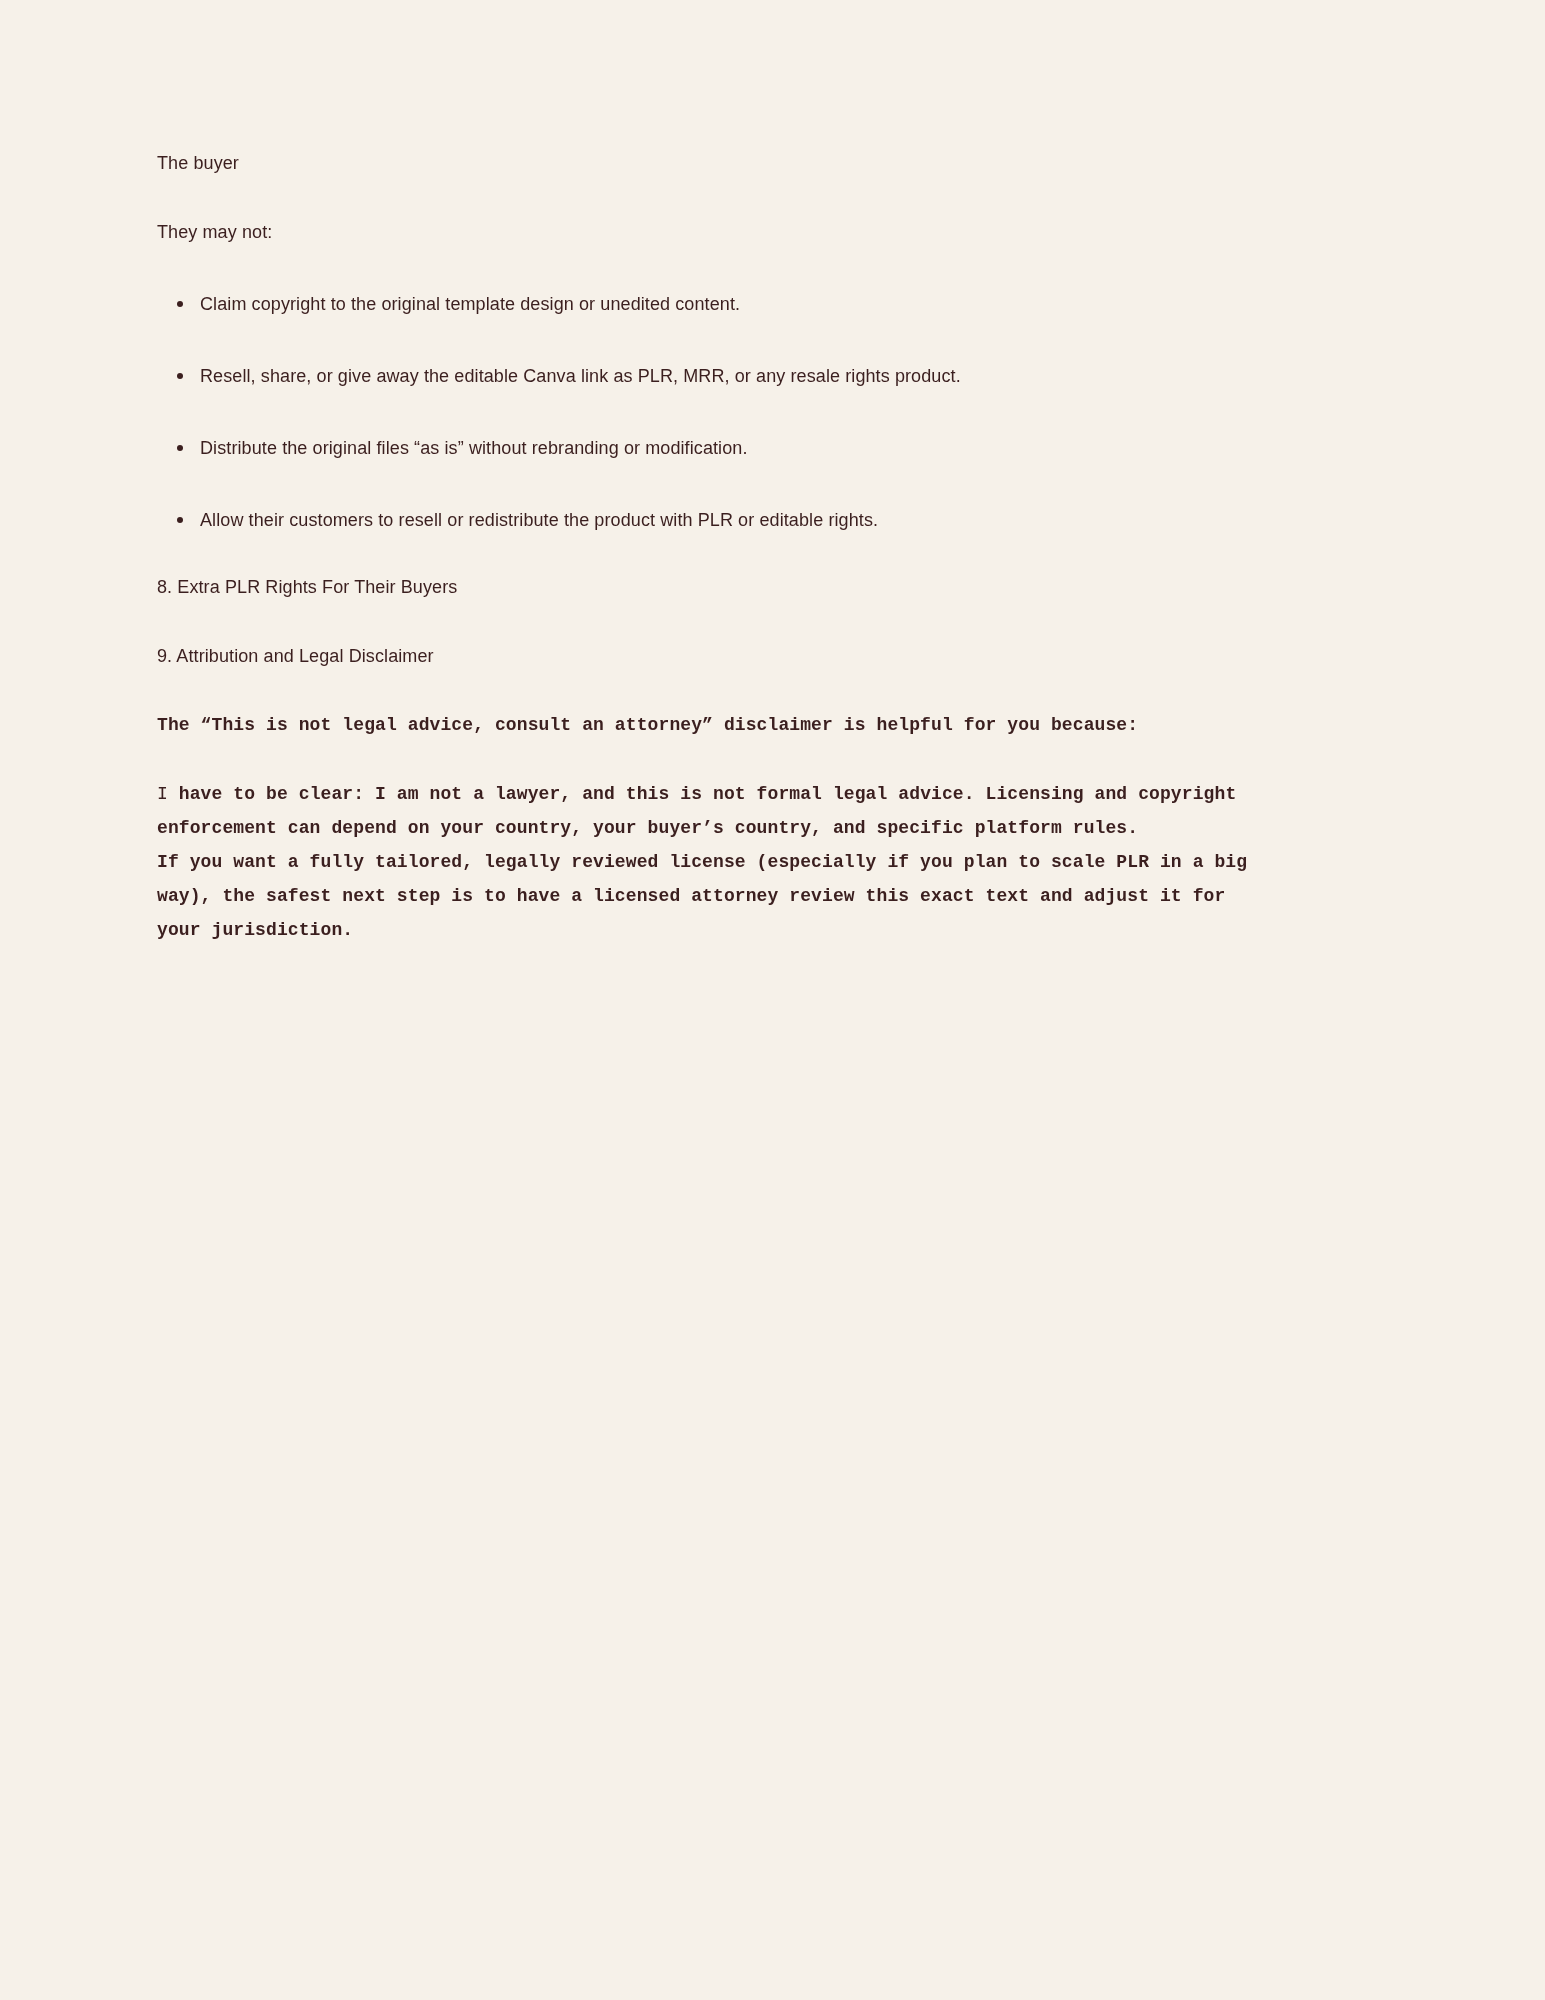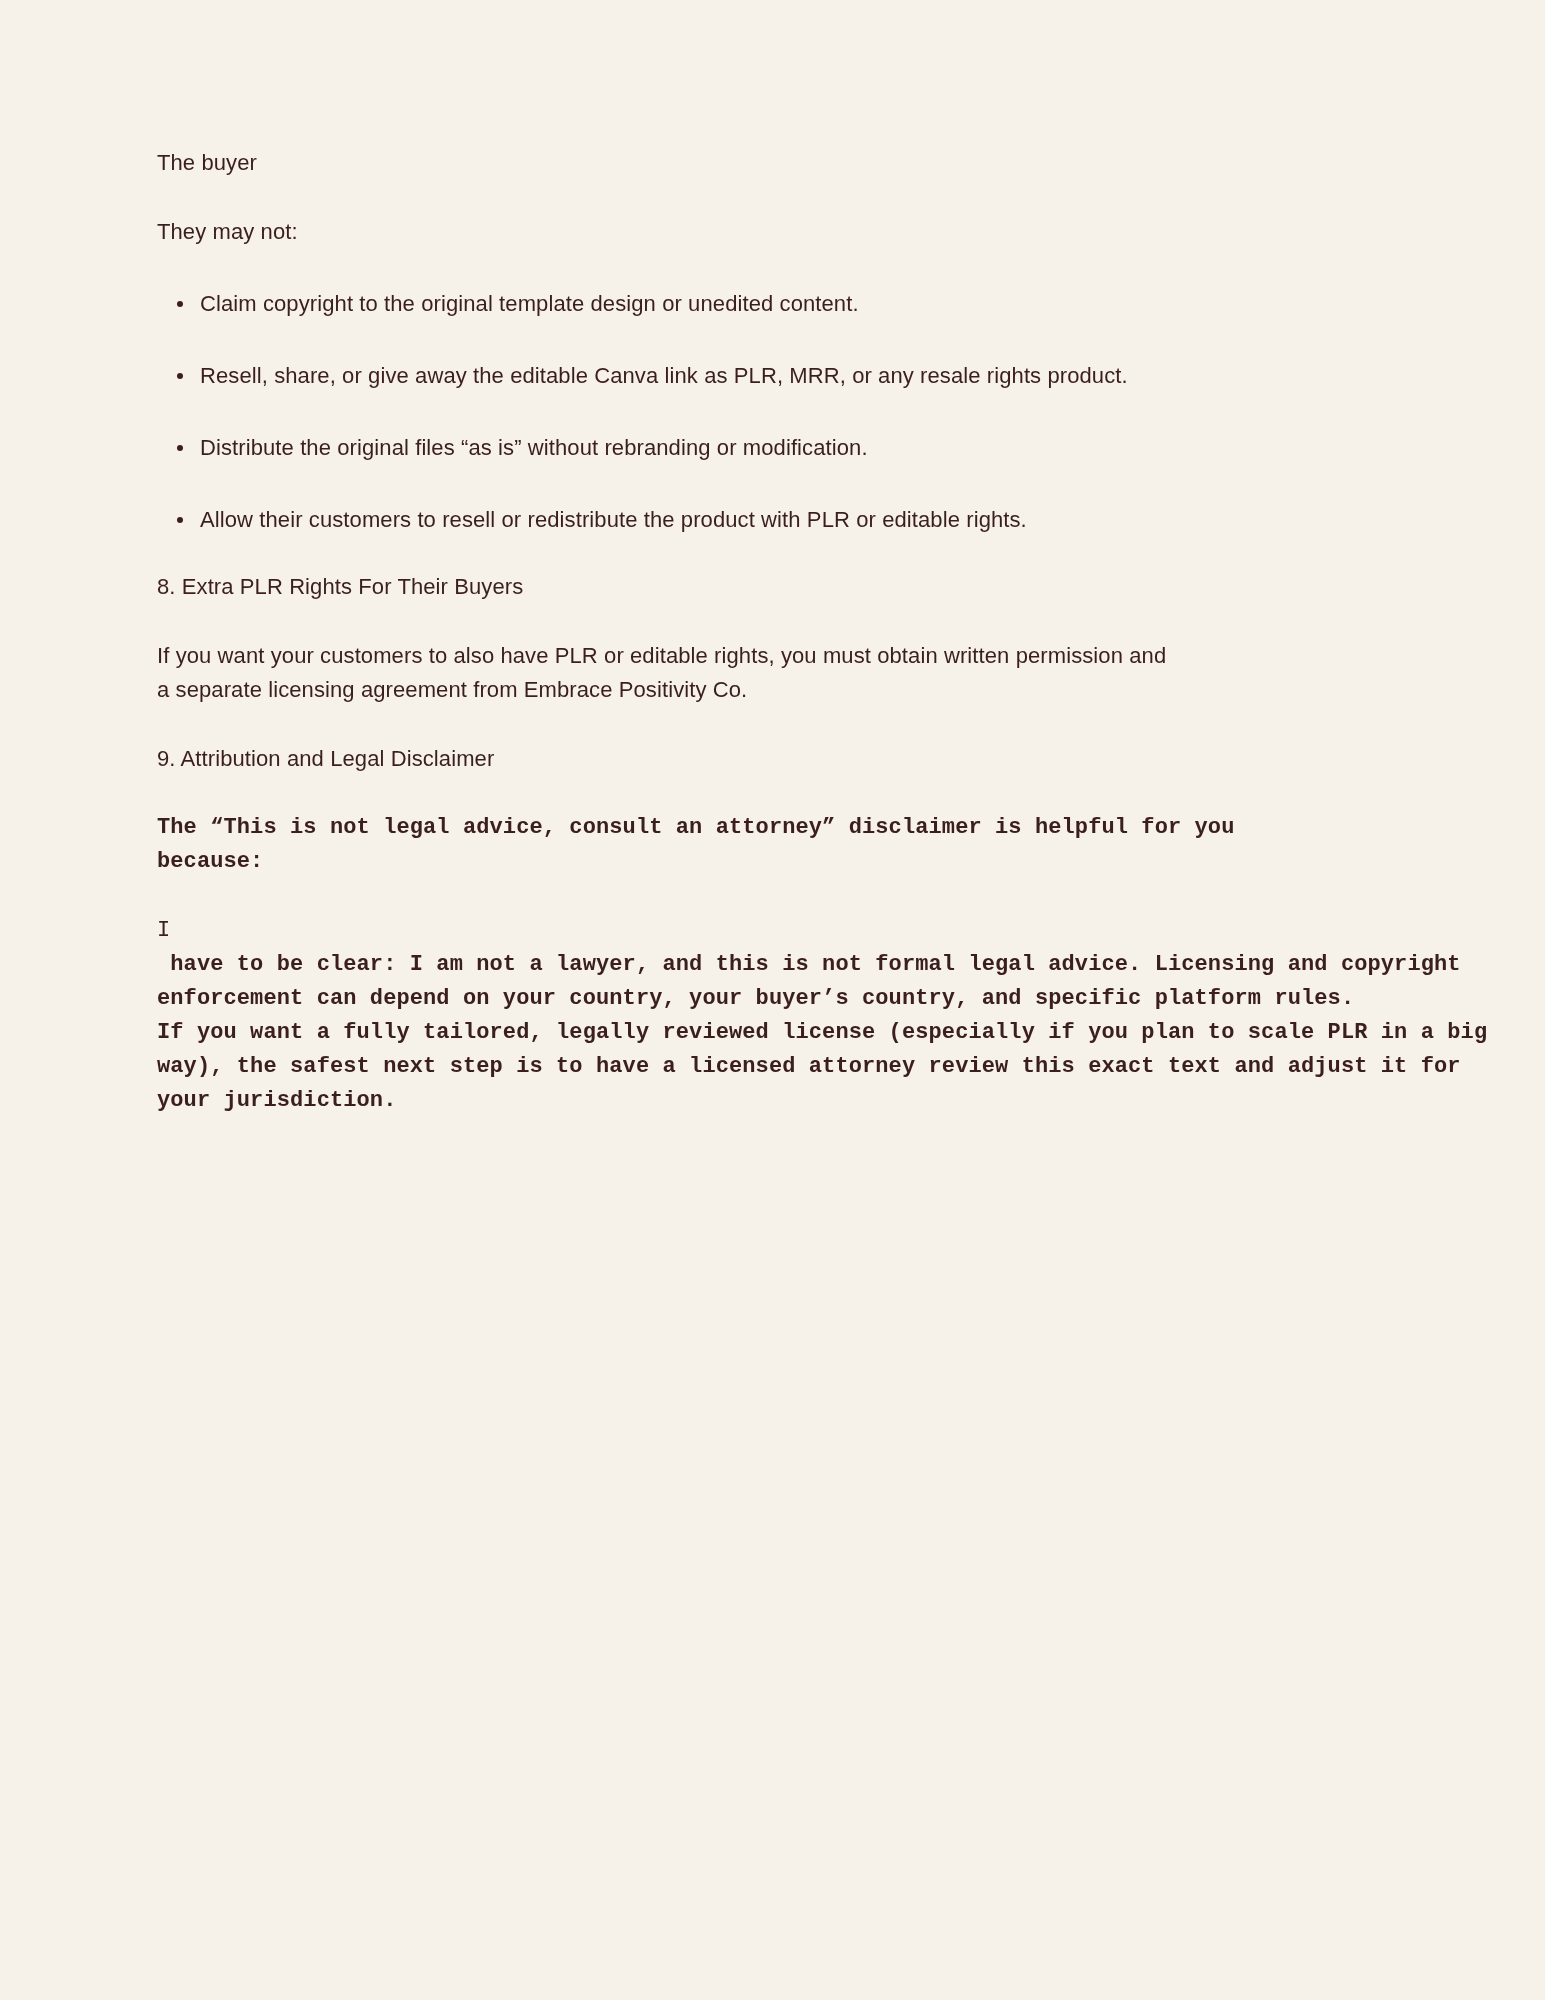--- a/index.html
+++ b/index.html
@@ -13,21 +13,21 @@
     width: 1545px;
     height: 2000px;
     overflow: hidden;
     background: var(--page-bg, #f6f1e9);
   }
   .page {
     width: 1392px;
     height: 2000px;
     padding: 146px 120px 0 157px;
     font-family: "Liberation Sans", "DejaVu Sans", sans-serif;
-    font-size: 22px;
+    font-size: 18px;
     line-height: 34px;
     color: var(--text, #3b1f1f);
     letter-spacing: 0.1px;
   }
   .page p { margin: 0 0 35px 0; }
   .lines { white-space: pre; }
   .bold { font-weight: 700; font-family: Liberation Mono, monospace; }
   .regular { font-weight: 400; }
   ul.restrictions {
     list-style: none;
@@ -62,22 +62,20 @@
 
   <ul class="restrictions">
     <li>Claim copyright to the original template design or unedited content.</li>
     <li>Resell, share, or give away the editable Canva link as PLR, MRR, or any resale rights product.</li>
     <li>Distribute the original files “as is” without rebranding or modification.</li>
     <li>Allow their customers to resell or redistribute the product with PLR or editable rights.</li>
   </ul>
 
   <p>8. Extra PLR Rights For Their Buyers</p>
 
-  <p class="lines">If you want your customers to also have PLR or editable rights, you must obtain written permission and
-a separate licensing agreement from Embrace Positivity Co.</p>
 
   <p>9. Attribution and Legal Disclaimer</p>
 
   <p class="bold">The “This is not legal advice, consult an attorney” disclaimer is helpful for you because:</p>
 
   <p class="bold"><span class="regular">I</span><span class="lines"> have to be clear: I am not a lawyer, and this is not formal legal advice. Licensing and copyright
 enforcement can depend on your country, your buyer’s country, and specific platform rules.
 If you want a fully tailored, legally reviewed license (especially if you plan to scale PLR in a big
 way), the safest next step is to have a licensed attorney review this exact text and adjust it for
 your jurisdiction.</span></p>

